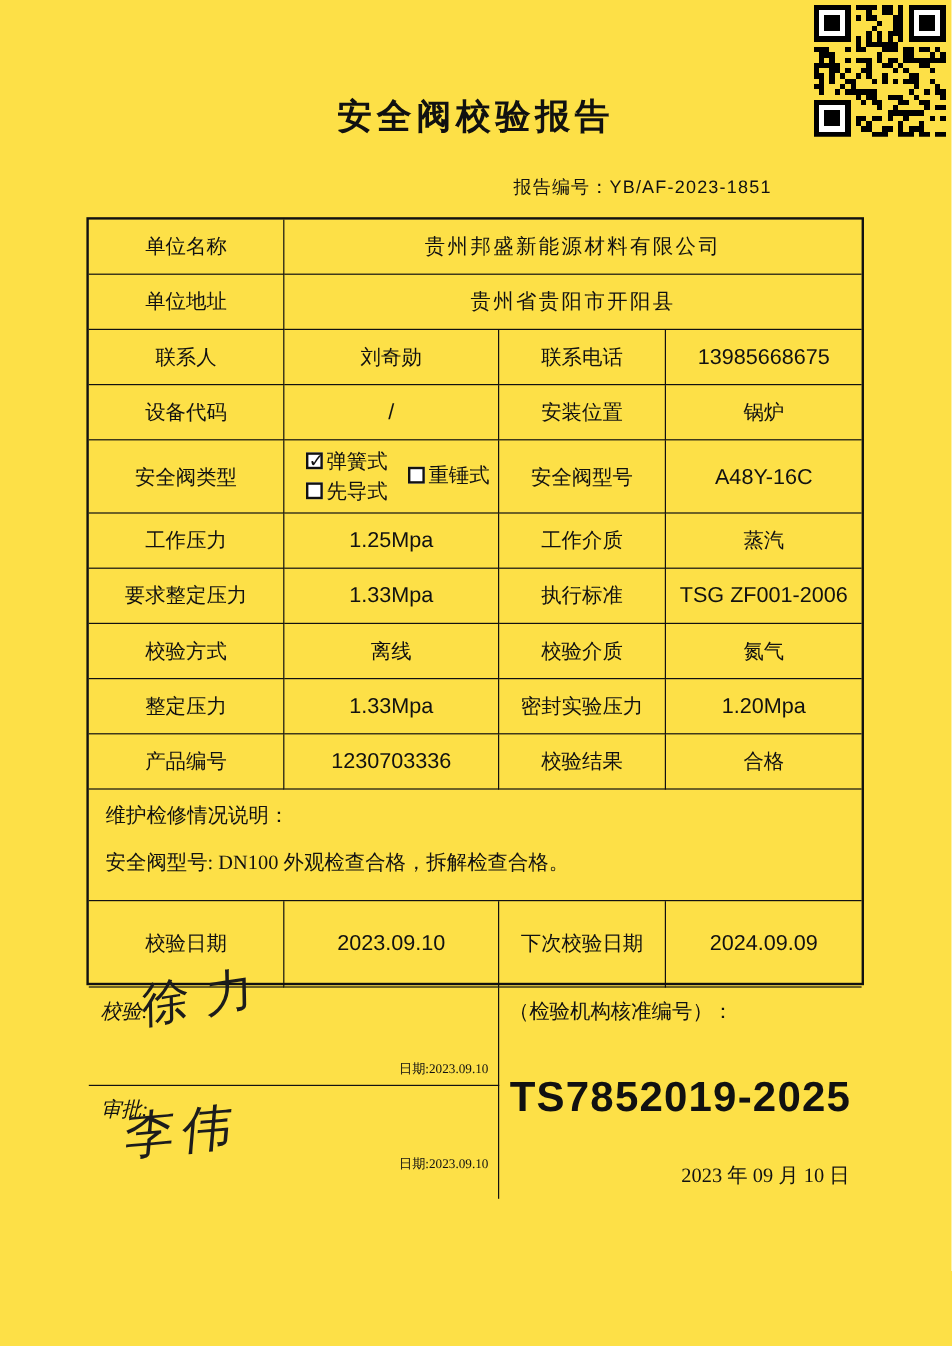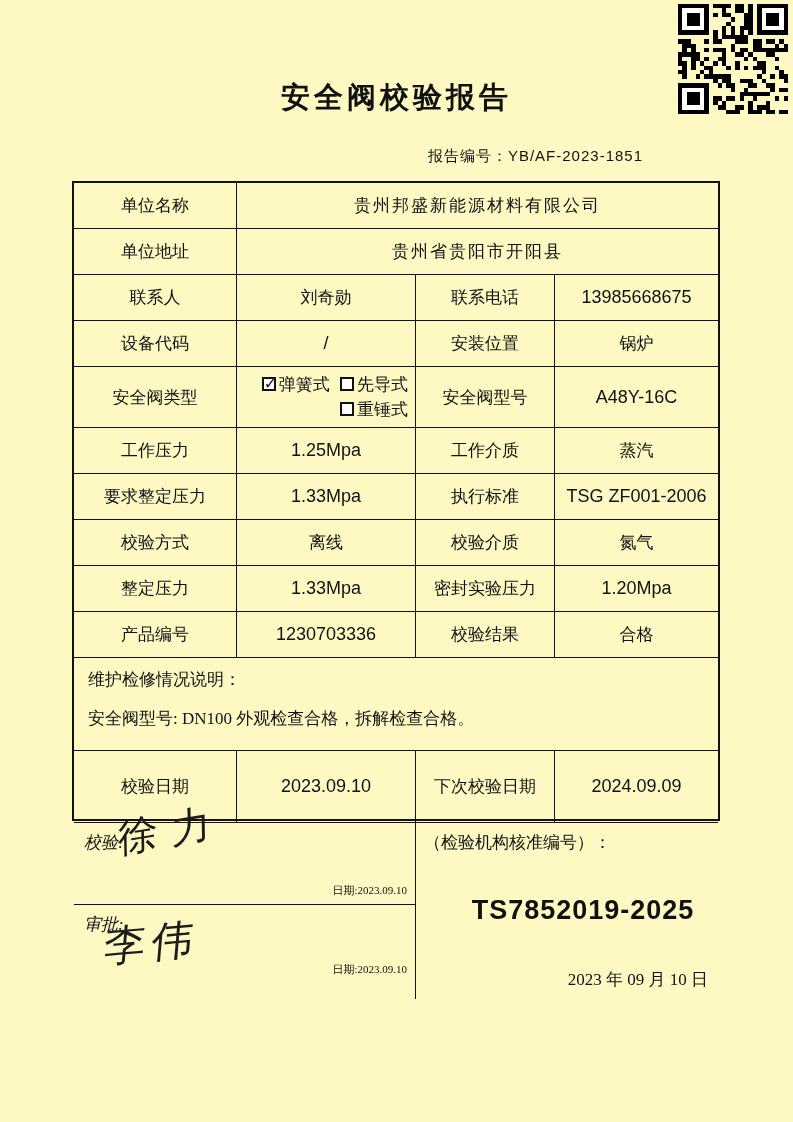--- a/index.html
+++ b/index.html
@@ -1,17 +1,17 @@
 <!DOCTYPE html>
 <html><head>
 <meta charset="utf-8">
 <style>
   html,body{margin:0;padding:0;background:#ffffff;}
   .page{
-    position:relative;width:793px;height:1122px;background:#fef9c3;
+    position:relative;width:793px;height:1122px;background:#fde047;
     font-family:"Liberation Serif","DejaVu Serif",serif;color:#111;overflow:hidden;
   }
   .num{font-family:"Liberation Sans","DejaVu Sans",sans-serif;}
   .title{
     position:absolute;top:78px;left:0;width:100%;text-align:center;
     font-size:29px;font-weight:bold;letter-spacing:4px;
   }
   .report-line{position:absolute;top:147px;right:150px;font-size:15px;letter-spacing:1px;}
   .qr{position:absolute;left:677px;top:4px;width:112px;height:110px;}
   .grid{
@@ -26,21 +26,21 @@
     font-size:17px;overflow:visible;box-sizing:border-box;text-align:center;
   }
   .lc{border-right:none;}
   .lb{border-bottom:none;}
   .s24{grid-column:2/5;}
   .note{grid-column:1/5;flex-direction:column;align-items:flex-start;justify-content:flex-start;padding:10px 14px;text-align:left;}
   .note .line2{margin-top:16px;}
   .v{font-size:18px;}
   .company{letter-spacing:2px;}
   
-  .opts{flex-direction:column;justify-content:center;align-items:flex-end;padding:2px 4px;line-height:1.5;}
+  .opts{flex-direction:row;justify-content:center;align-items:center;padding:2px 4px;line-height:1.5;}
   .opt{white-space:nowrap;margin:0 3px;}
   .cb{
     display:inline-block;width:14px;height:14px;border:2px solid #111;
     box-sizing:border-box;margin-right:3px;vertical-align:-1px;position:relative;background:#fff;
   }
   .cb.checked::after{
     content:"\2713";position:absolute;left:0px;top:-7px;font-size:16px;font-weight:bold;
     font-family:"DejaVu Sans",sans-serif;
   }
   
@@ -53,21 +53,21 @@
   .sign2 .dateline{bottom:22px;}
   .sig{
     position:absolute;color:#1c1c1c;font-weight:normal;white-space:nowrap;
     transform-origin:left center;
   }
   .sig1{left:44px;top:-12px;font-size:40px;letter-spacing:14px;transform:rotate(-9deg) skewX(-8deg);}
   .sig2{left:30px;top:14px;font-size:42px;letter-spacing:6px;transform:rotate(-5deg) skewX(-10deg);}
   
   .cert{grid-column:3/5;grid-row:13/15;position:relative;display:block;text-align:left;}
   .cert .cert-label{position:absolute;left:8px;top:8px;font-size:17px;}
-  .cert .cert-number{position:absolute;left:16px;top:72px;width:100%;text-align:center;font-size:27px;font-weight:bold;letter-spacing:1px;}
+  .cert .cert-number{position:absolute;left:0;top:72px;width:100%;text-align:center;font-size:35px;font-weight:bold;letter-spacing:1px;}
   .cert .cert-date{position:absolute;right:10px;bottom:8px;font-size:17px;}
 </style>
 </head>
 <body>
 
 <div class="page">
 
   <svg class="qr" id="qr" viewBox="0 0 25 25" shape-rendering="crispEdges" fill="#000">
       <rect x="0" y="0" width="7" height="7"></rect>
       <rect x="1" y="1" width="5" height="5" fill="#fff"></rect>

